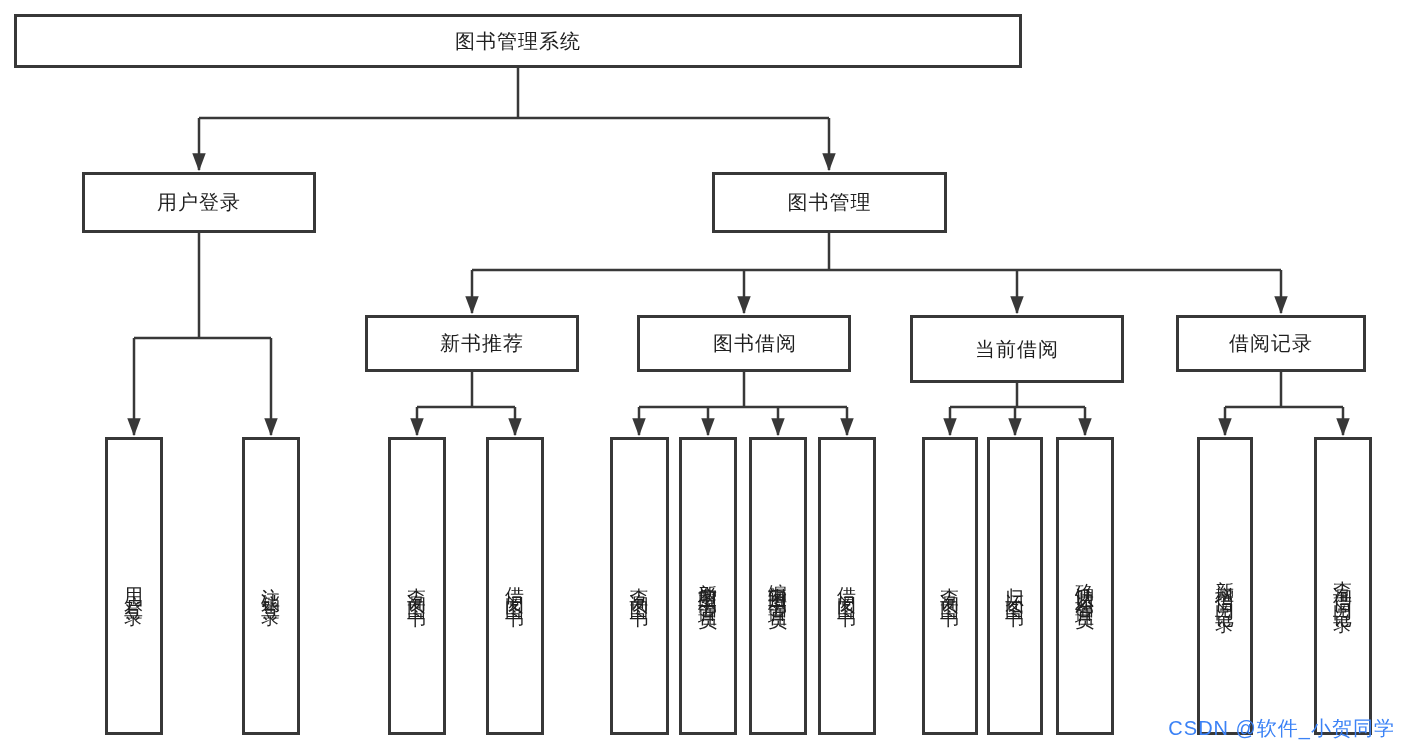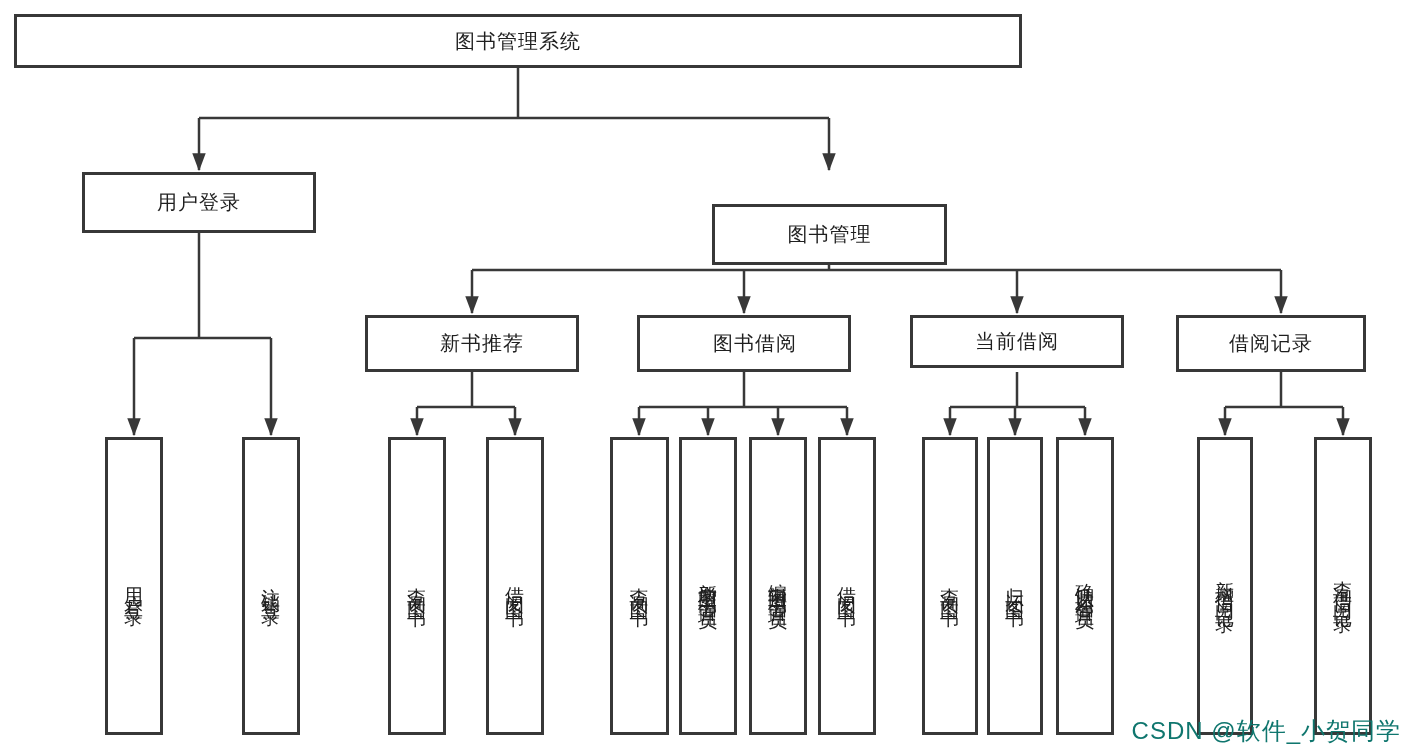--- a/index.html
+++ b/index.html
@@ -26,23 +26,23 @@
   .v-label{
     writing-mode:vertical-rl;
     font-size:19px;
     letter-spacing:7px;
     line-height:1;
     max-height:288px;
   }
   .leaf-long .v-label{letter-spacing:4px;font-size:19px;}
   .watermark{
     position:absolute;
-    right:4px;top:715px;
-    font-size:24px;
-    color:#0f766e;
+    right:10px;top:715px;
+    font-size:20px;
+    color:#3b82f6;
     letter-spacing:1px;
     white-space:nowrap;
   }
 </style>
 </head>
 <body>
 
 <div class="canvas">
 
   <svg class="connectors" viewBox="0 0 1405 747" xmlns="http://www.w3.org/2000/svg">
@@ -86,31 +86,31 @@
     <path class="edge" d="M1343 407 V435" marker-end="url(#arrow)"></path>
   </svg>
 
   <div class="box root" style="left:14px;top:14px;width:1008px;height:54px;">
     <span class="h-label">图书管理系统</span>
   </div>
 
   <div class="box" style="left:82px;top:172px;width:234px;height:61px;">
     <span class="h-label">用户登录</span>
   </div>
-  <div class="box" style="left:712px;top:172px;width:235px;height:61px;margin-top:32px;">
+  <div class="box" style="left:712px;top:172px;width:235px;height:61px;">
     <span class="h-label">图书管理</span>
   </div>
 
   <div class="box" style="left:365px;top:315px;width:214px;height:57px;padding-left:20px;">
     <span class="h-label">新书推荐</span>
   </div>
   <div class="box" style="left:637px;top:315px;width:214px;height:57px;padding-left:22px;">
     <span class="h-label">图书借阅</span>
   </div>
-  <div class="box" style="left:910px;top:315px;width:214px;height:53px;">
+  <div class="box" style="left:910px;top:315px;width:214px;height:68px;">
     <span class="h-label">当前借阅</span>
   </div>
   <div class="box" style="left:1176px;top:315px;width:190px;height:57px;">
     <span class="h-label">借阅记录</span>
   </div>
 
   <div class="box leaf" style="left:105px;width:58px;">
     <span class="v-label">用户登录</span>
   </div>
   <div class="box leaf" style="left:242px;width:58px;">

